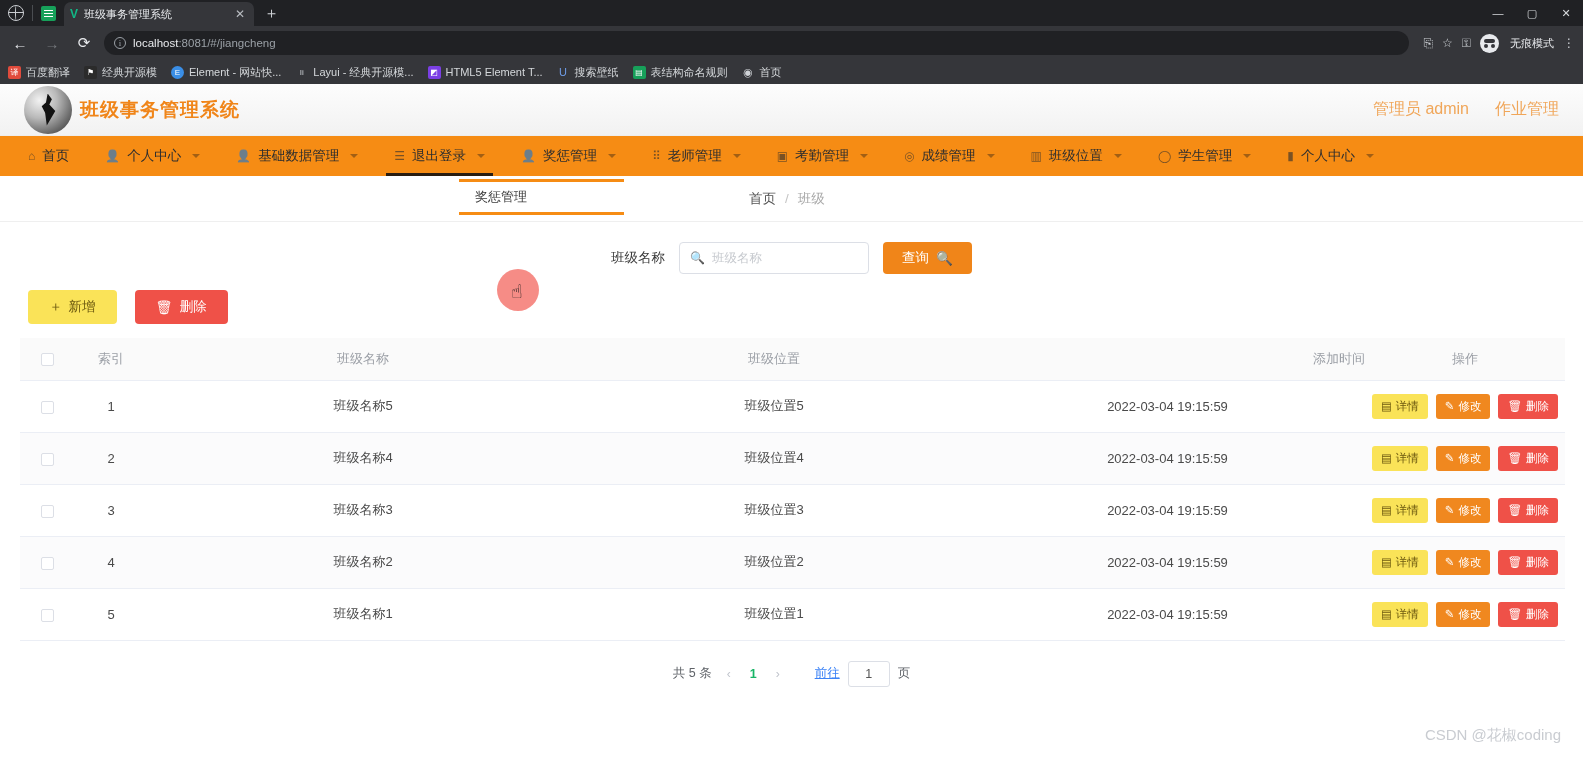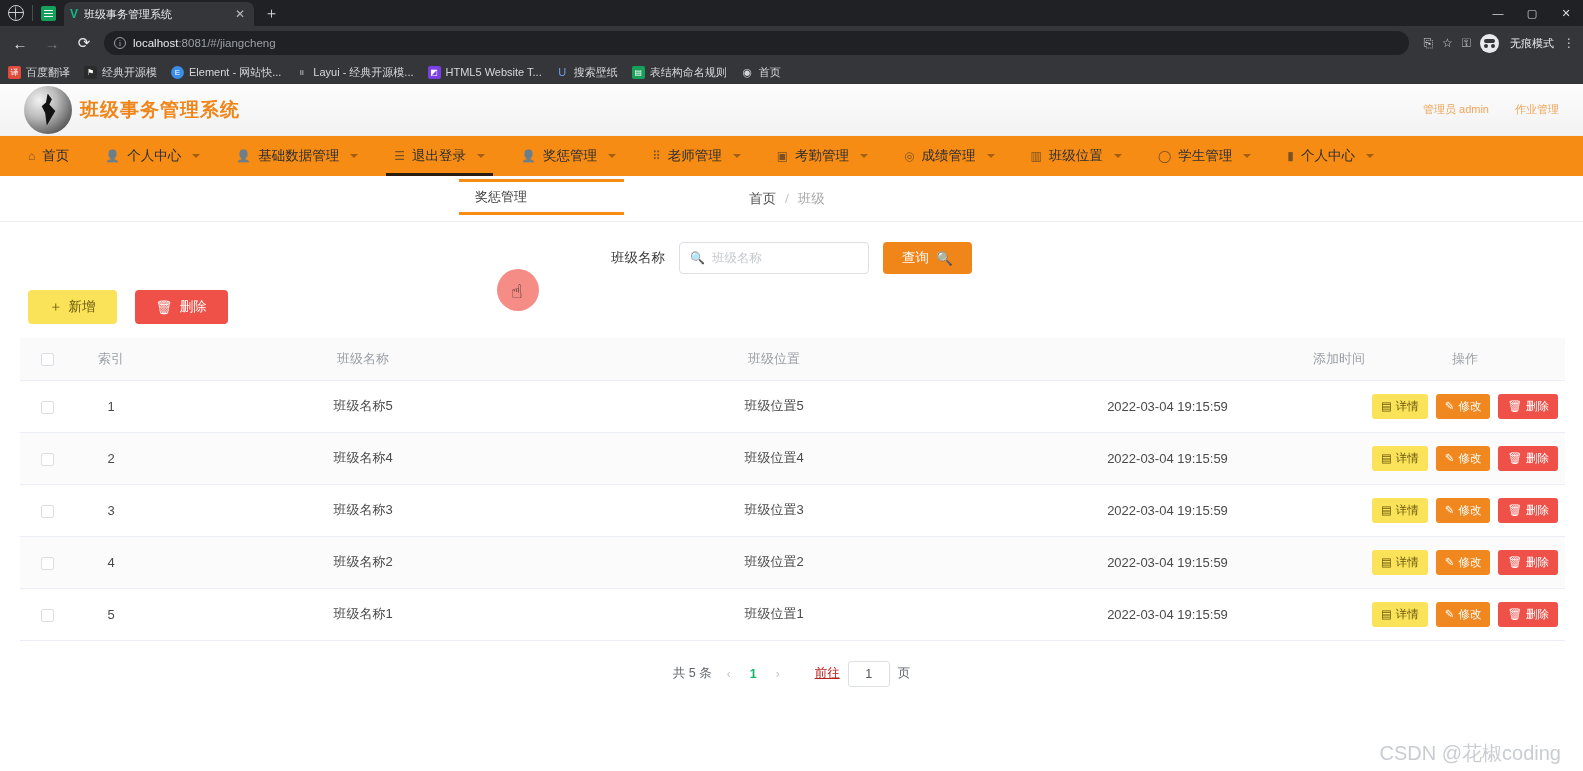--- a/index.html
+++ b/index.html
@@ -114,21 +114,21 @@
   .logo-circle::after {
     content:""; position:absolute; left:16px; top:8px; width:17px; height:32px;
     background:#121212; clip-path: polygon(45% 0%, 70% 18%, 55% 34%, 90% 55%, 40% 100%, 30% 60%, 10% 40%, 35% 28%);
   }
   .app-title {
     color: #f08519; font-size: 19px; font-weight: bold; margin-left: 8px; letter-spacing: 1px;
   }
   .header-right {
     position: absolute; right: 24px; display: flex; align-items: center; gap: 26px;
   }
-  .header-right span { color: #f0a659; font-size: 11px; }
+  .header-right span { color: #f0a659; font-size: 16px; }
 
   .navbar {
     height: 40px; background: #f68c14; display: flex; align-items: stretch;
     padding-left: 10px; position: relative;
   }
   .navitem {
     display: flex; align-items: center; gap: 7px; padding: 0 18px;
     color: #2e2e2e; font-size: 13.5px; position: relative; white-space: nowrap;
   }
   .navitem .nic { font-size: 12px; opacity: .62; display:flex; align-items:center;}
@@ -228,29 +228,29 @@
   .op-edit { background: #f0881f; color: #fff; }
   .op-del { background: #ef5148; color: #fff; }
 
   .pager {
     display: flex; align-items: center; justify-content: center; gap: 0;
     padding: 20px 0 10px 0; font-size: 12.5px; color: #5f6368;
   }
   .pager .total { margin-right: 4px; text-align: center; }
   .pager .arrow { color: #c0c4cc; padding: 0 11px; font-size: 12px; }
   .pager .pnum { color: #18b566; font-weight: bold; padding: 0 8px; }
-  .pager .goto { margin-left: 24px; color: #b91c1c; text-decoration: underline; }
+  .pager .goto { margin-left: 24px; color: #3b82f6; text-decoration: underline; }
   .pager .gotobox {
     width: 42px; height: 26px; border: 1px solid #dcdfe6; border-radius: 3px;
     display: inline-flex; align-items: center; justify-content: center; margin: 0 8px;
     font-size: 12.5px; color: #555; background:#fff;
   }
 
   .watermark {
-    position: absolute; right: 22px; bottom: 4px; color: #c9ccd1; font-size: 20px;
+    position: absolute; right: 22px; bottom: 26px; color: #c9ccd1; font-size: 15px;
   }
 </style>
 </head>
 <body>
 
 <div class="browser">
 
   <div class="tabstrip">
     <div class="chrome-ctrl-left">
       <div class="globe-ic"></div>
@@ -302,21 +302,21 @@
     <div class="bm">
       <span class="bmic" style="background:#3a8ee6;border-radius:50%">E</span>
       <span>Element - 网站快...</span>
     </div>
     <div class="bm">
       <span class="bmic" style="background:transparent;color:#cfd2d6">Ii</span>
       <span>Layui - 经典开源模...</span>
     </div>
     <div class="bm">
       <span class="bmic" style="background:#7b3fe4">◩</span>
-      <span>HTML5 Website T...</span>
+      <span>HTML5 Element T...</span>
     </div>
     <div class="bm">
       <span class="bmic" style="background:transparent;color:#6f9de8;font-size:11px">U</span>
       <span>搜索壁纸</span>
     </div>
     <div class="bm">
       <span class="bmic" style="background:#17a05a">▤</span>
       <span>表结构命名规则</span>
     </div>
     <div class="bm">

